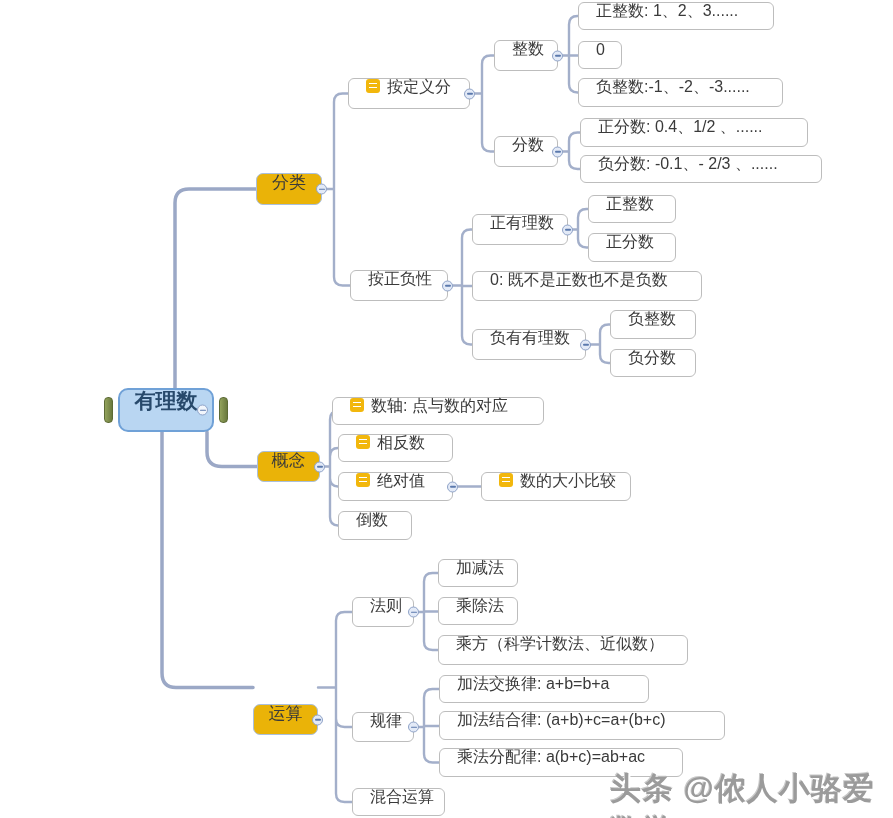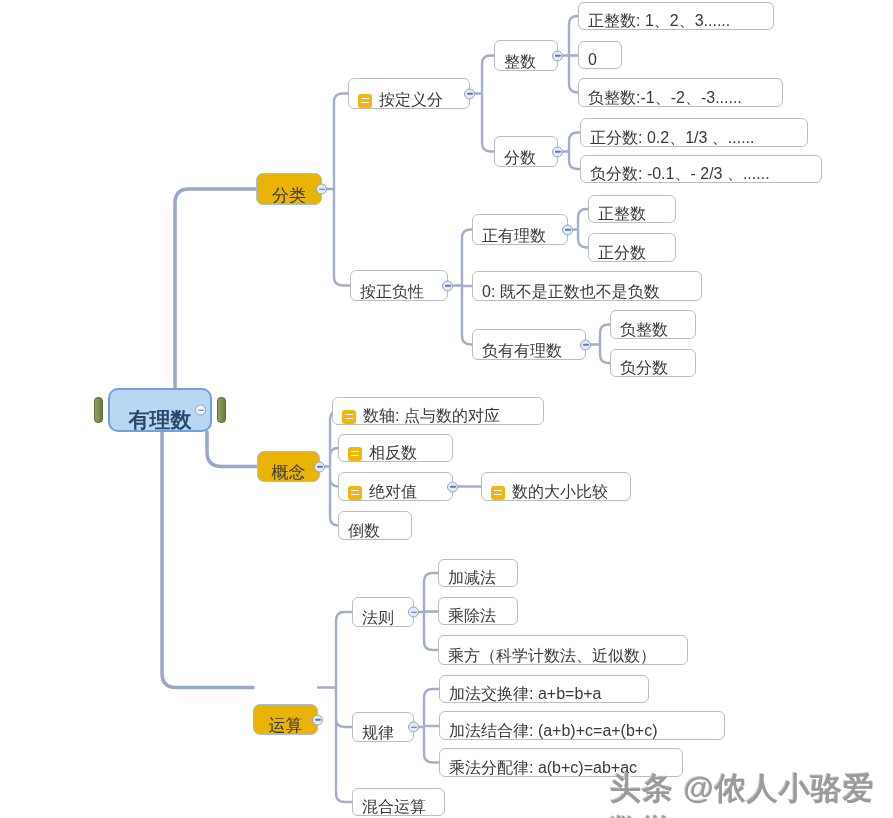--- a/index.html
+++ b/index.html
@@ -5,22 +5,22 @@
   html,body { margin:0; padding:0; background:#ffffff; }
   #canvas {
     position:relative; width:893px; height:818px; background:#ffffff;
     font-family:"Liberation Sans", sans-serif; overflow:hidden;
   }
   svg.links { position:absolute; left:0; top:0; }
   .line  { fill:none; stroke:#a3afca; stroke-width:2.4; stroke-linecap:round; stroke-linejoin:round; }
   .line.thick { stroke:#9ba8c6; stroke-width:3.5; }
 
   .node {
-    position:absolute; display:flex; align-items:flex-end; gap:7px;
-    padding:0 9px; box-sizing:border-box; white-space:nowrap;
+    position:absolute; display:flex; align-items:flex-start; gap:7px;
+    padding:0 17px; box-sizing:border-box; white-space:nowrap;
     background:#ffffff; border:1.6px solid #bdbdbd; border-radius:6px;
     font-size:16px; color:#3a3a3a; line-height:1;
   }
   .node.mid {
     background:#eab308; border-color:#aabfdd; border-radius:7px;
     font-size:17px; justify-content:center;
   }
   .node.root {
     background:#b9d6f2; border:2px solid #70a1d7; border-radius:10px;
     font-size:21px; color:#27496b; justify-content:center; font-weight:600;
@@ -79,21 +79,21 @@
     <path class="line" d="M 448 285.5 H 462 M 462 285.5 V 238 Q 462 229.5 470.5 229.5 H 472 M 462 286 H 472 M 462 285.5 V 336 Q 462 344.5 470.5 344.5 H 472"></path>
     <path class="line" d="M 568 229.5 H 578 M 578 229.5 V 217.5 Q 578 209 586.5 209 H 588 M 578 229.5 V 239 Q 578 247.5 586.5 247.5 H 588"></path>
     <path class="line" d="M 586 344.5 H 600 M 600 344.5 V 333 Q 600 324.5 608.5 324.5 H 610 M 600 344.5 V 354.5 Q 600 363 608.5 363 H 610"></path>
     <path class="line" d="M 320 466.5 H 330 M 330 466.5 V 419.5 Q 330 411 338 411 M 330 466.5 V 456.5 Q 330 448 338 448 M 330 466.5 V 478 Q 330 486.5 338 486.5 M 330 466.5 V 517 Q 330 525.5 338 525.5"></path>
     <path class="line" d="M 453 486.5 H 481"></path>
     <path class="line" d="M 318 687.5 H 336 M 336 687.5 V 620.5 Q 336 612 344.5 612 H 352 M 336 687.5 V 718.5 Q 336 727 344.5 727 H 352 M 336 687.5 V 793.5 Q 336 802 344.5 802 H 352"></path>
     <path class="line" d="M 414 612 H 424 M 424 612 V 581.5 Q 424 573 432.5 573 H 438 M 424 611.5 H 438 M 424 612 V 641.5 Q 424 650 432.5 650 H 438"></path>
     <path class="line" d="M 414 727 H 424 M 424 727 V 697.5 Q 424 689 432.5 689 H 439 M 424 726 H 439 M 424 727 V 754 Q 424 762.5 432.5 762.5 H 439"></path>
   </svg>
 
-  <div class="node root" style="left:108px;top:388px;width:104px;height:44px">
+  <div class="node root" style="left:118px;top:388px;width:96px;height:44px">
     <span class="handle left"></span>
     <span>有理数</span>
     <span class="collapse"></span>
     <span class="handle right"></span>
   </div>
 
   <div class="node mid" style="left:256px;top:173px;width:66px;height:32px">
     <span>分类</span>
     <span class="collapse"></span>
   </div>
@@ -122,21 +122,21 @@
     <span>0</span>
   </div>
   <div class="node" style="left:578px;top:78px;width:205px;height:29px">
     <span>负整数:-1、-2、-3......</span>
   </div>
   <div class="node" style="left:494px;top:136px;width:64px;height:31px">
     <span>分数</span>
     <span class="collapse"></span>
   </div>
   <div class="node" style="left:580px;top:118px;width:228px;height:29px">
-    <span>正分数: 0.2、1/3 、......</span>
+    <span>正分数: 0.4、1/2 、......</span>
   </div>
   <div class="node" style="left:580px;top:155px;width:242px;height:28px">
     <span>负分数: -0.1、- 2/3 、......</span>
   </div>
 
   <div class="node" style="left:350px;top:270px;width:98px;height:31px">
     <span>按正负性</span>
     <span class="collapse"></span>
   </div>
   <div class="node" style="left:472px;top:214px;width:96px;height:31px">

